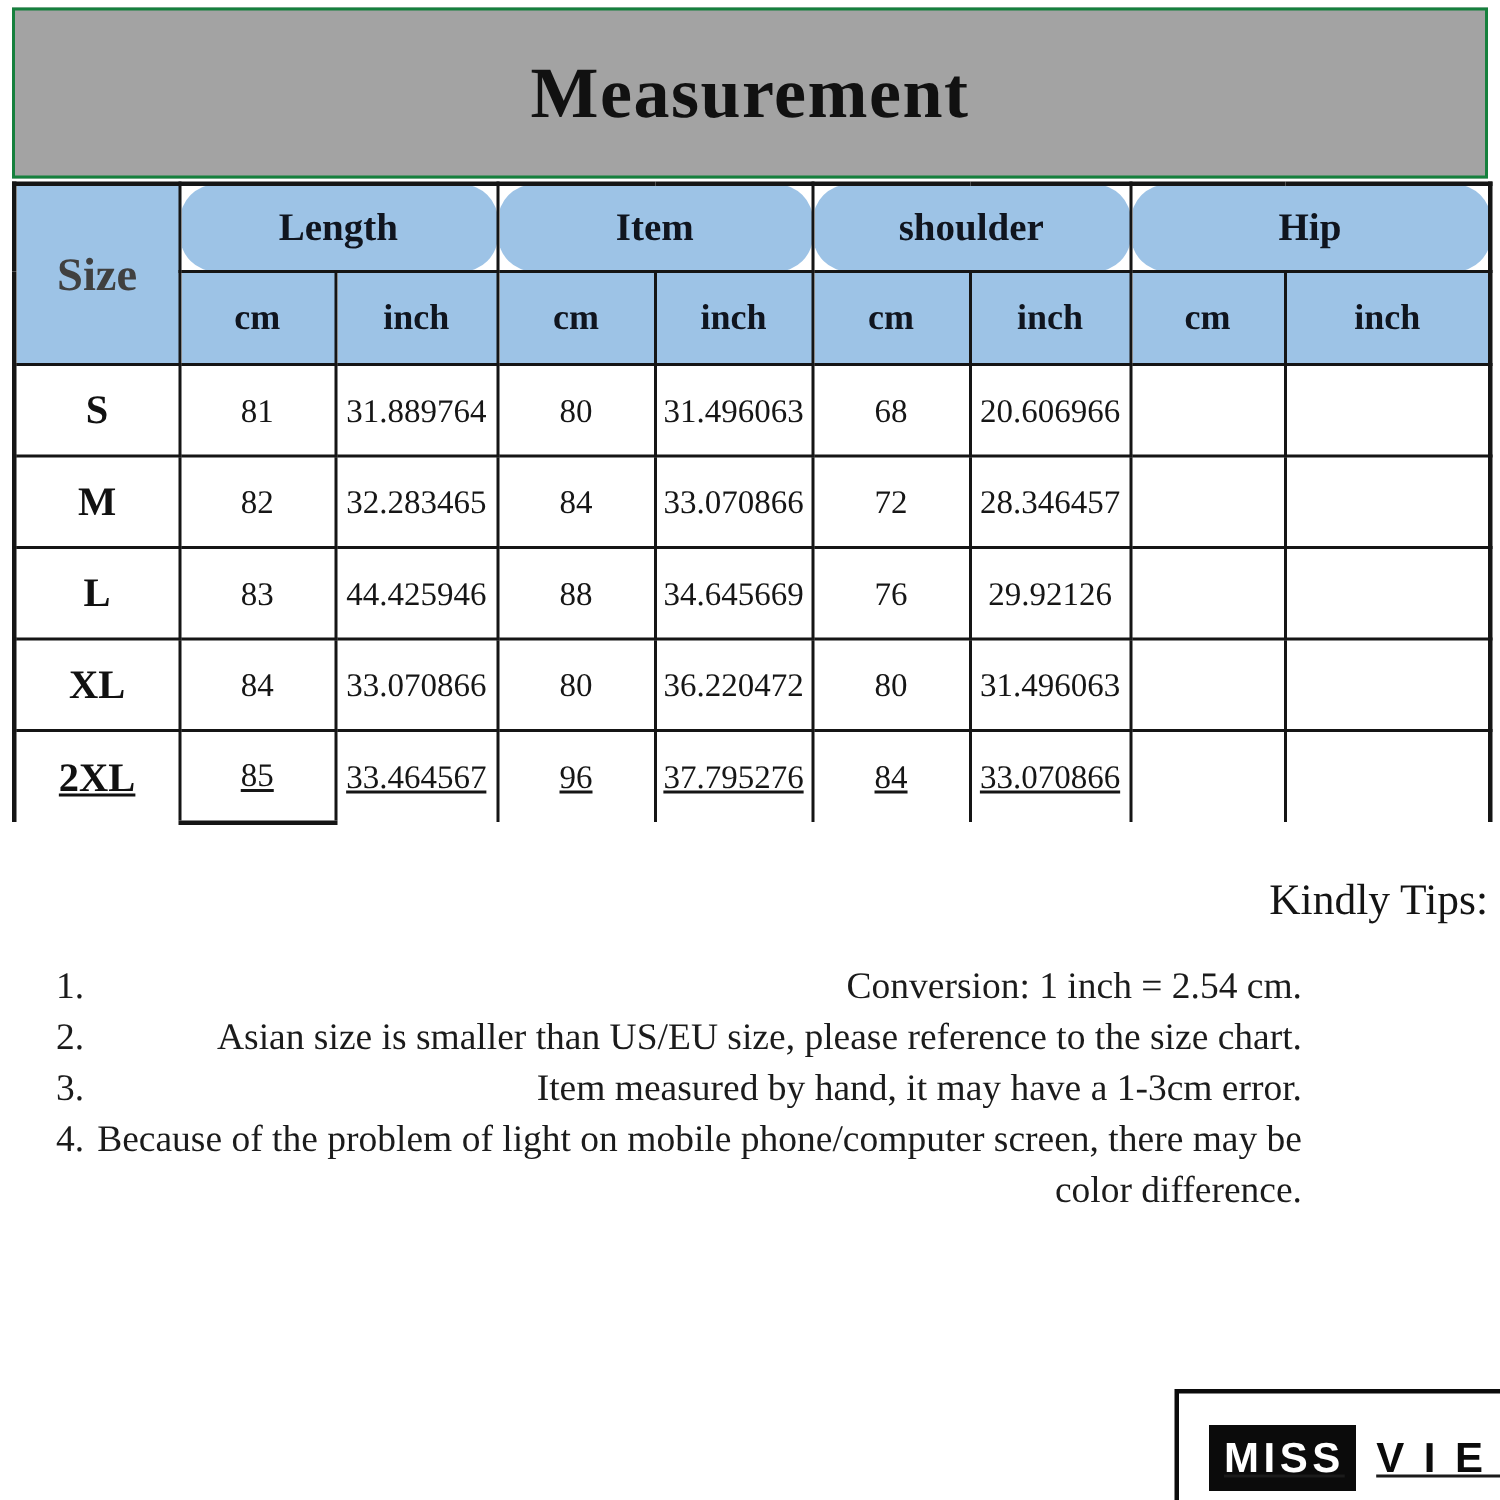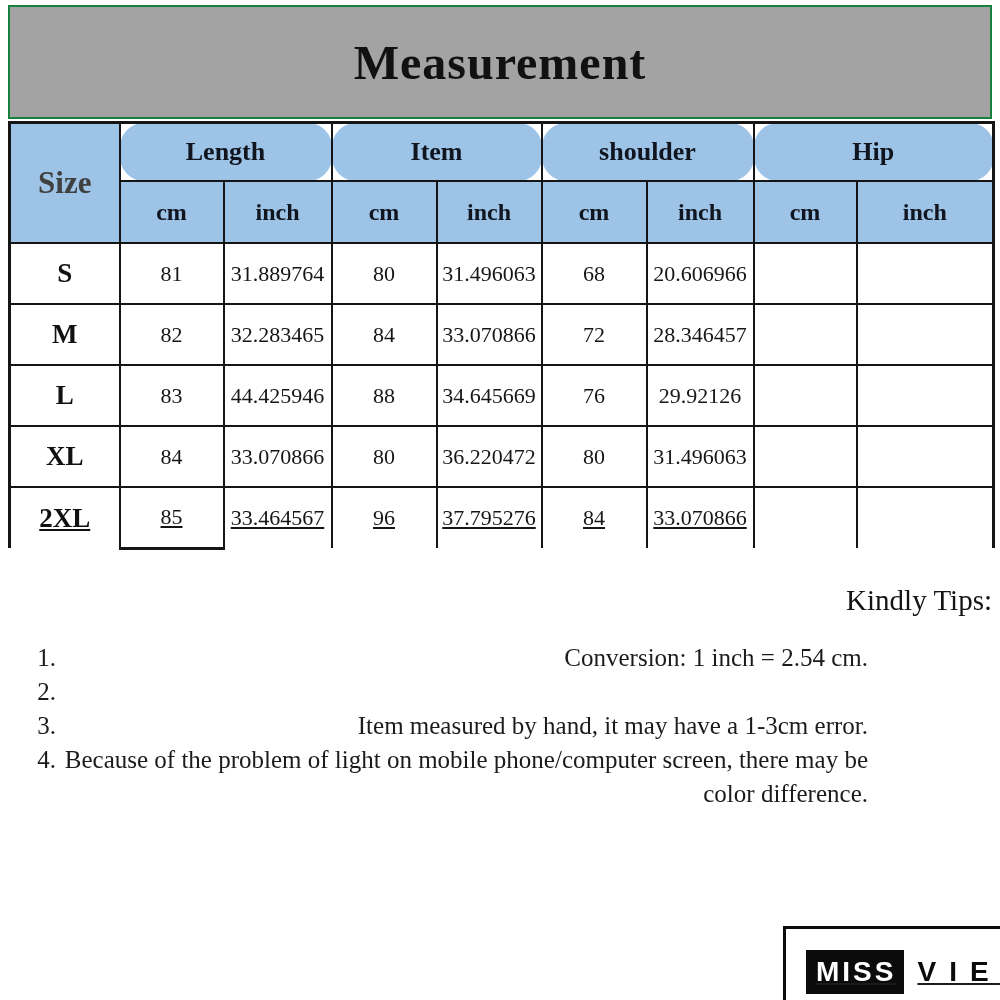--- a/index.html
+++ b/index.html
@@ -190,20 +190,21 @@
   </table>
 
   <div class="tips">
     <p class="tips-heading">Kindly Tips:</p>
     <div class="tip-item">
       <span class="tip-num">1.</span>
       <span class="tip-text">Conversion: 1 inch = 2.54 cm.</span>
     </div>
     <div class="tip-item">
       <span class="tip-num">2.</span>
+      <span class="tip-text">Asian size is smaller than US/EU size, please reference to the size chart.</span>
     </div>
     <div class="tip-item">
       <span class="tip-num">3.</span>
       <span class="tip-text">Item measured by hand, it may have a 1-3cm error.</span>
     </div>
     <div class="tip-item">
       <span class="tip-num">4.</span>
       <span class="tip-text">Because of the problem of light on mobile phone/computer screen, there may be color difference.</span>
     </div>
   </div>

